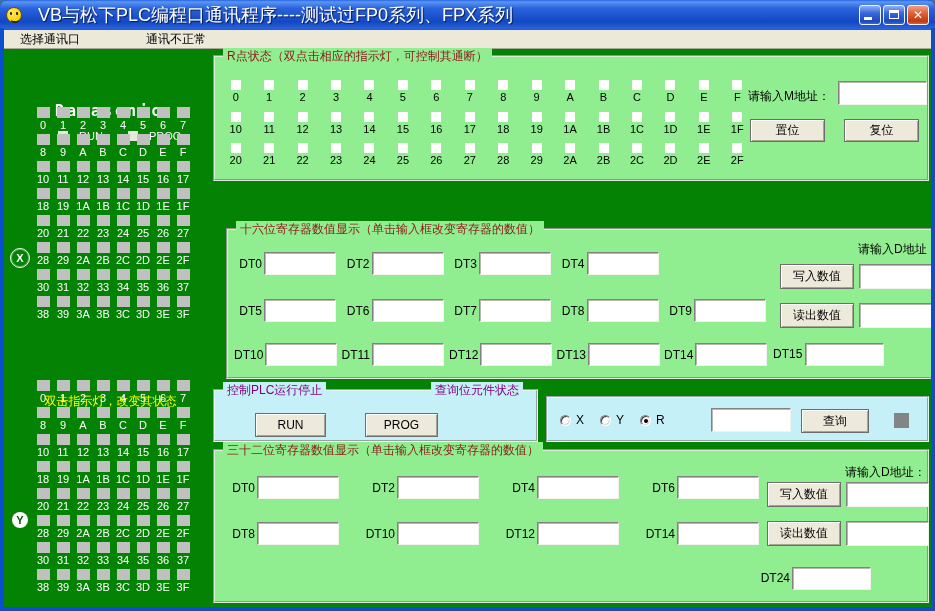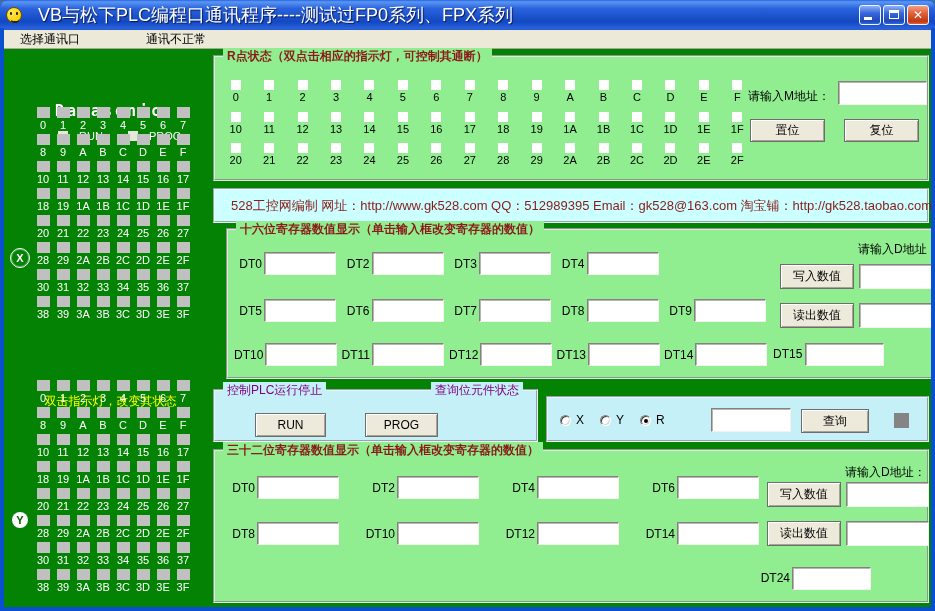--- a/index.html
+++ b/index.html
@@ -51,21 +51,21 @@
   .grid16 .cell-label { color:#000; }
   .hint { left:4px; top:344px; width:205px; text-align:center; color:#ffff00; font-size:12px; }
   .badge-x { left:6px; top:199px; width:20px; height:20px; border:1px solid #fff; border-radius:50%; color:#fff; font-size:11px; font-weight:bold; text-align:center; line-height:18px; box-shadow:inset 0 0 0 1px rgba(255,255,255,.35); }
   .badge-y { left:8px; top:463px; width:16px; height:16px; background:#fff; border-radius:50%; color:#036003; font-size:11px; font-weight:bold; text-align:center; line-height:16px; }
 
   
   .frame { border:2px groove #dfe8df; }
   .frame-green { background:#90ee90; }
   .frame-cyan { background:#c6f0f8; border:2px groove #e6f4f8; }
   .frame-title { position:absolute; top:-9px; left:8px; padding:0 4px; font-size:12px; white-space:nowrap; }
-  .t-red { color:#8b1a1a; background:#90ee90;font-weight:bold; }
+  .t-red { color:#8b1a1a; background:#90ee90; }
   .t-purple { color:#800080; background:#c6f0f8; }
 
   
   .btn { background:#eeeadb; border:1px solid #6d6d6d; box-shadow:inset 1px 1px 0 #fff, inset -1px -1px 0 #a8a494; font-size:12px; color:#000; text-align:center; cursor:pointer; font-family:inherit; display:flex; align-items:center; justify-content:center; }
   .tb { background:#fff; border:1px solid; border-color:#848280 #f4f2ee #f4f2ee #848280; box-shadow:inset 1px 1px 0 #b8b4ae; font-size:12px; padding:0 3px; font-family:inherit; outline:none; }
   .lbl { font-size:12px; color:#000; white-space:nowrap; }
 
   
   .banner { left:209px; top:139px; width:716px; height:35px; background:#ccffff; border:2px groove #e8fbfb; display:flex; align-items:center; padding-left:16px; color:#8b1a1a; font-size:13px; white-space:nowrap; }
 
@@ -848,21 +848,20 @@
             <div class="sq-white"></div>
             <div class="cell-label">2F</div>
           </div>
         </div>
       <span class="abs lbl" style="left:533px; top:31px">请输入M地址：</span>
       <input class="abs tb" style="left: 623px; top: 24px; width: 89px; height: 24px;" value="">
       <div class="abs btn" style="left:535px; top:62px; width:75px; height:23px">置位</div>
       <div class="abs btn" style="left:629px; top:62px; width:75px; height:23px">复位</div>
     </div>
 
-    <div class="abs banner">528工控网编制 网址：http://www.gk528.com QQ：512989395 Email：gk528@163.com 淘宝铺：http://gk528.taobao.com</div>
 
     <div class="abs frame frame-green r16" style="left:222px; top:179px; width:716px; height:151px">
       <span class="frame-title t-red">十六位寄存器数值显示（单击输入框改变寄存器的数值）</span>
       <div class="dt-row" style="left:6px; top:22px">
           <div class="dt-pair">
             <span class="dt-label">DT0</span>
             <input class="tb dt-input" style="">
           </div>
           <div class="dt-pair">
             <span class="dt-label">DT2</span>

